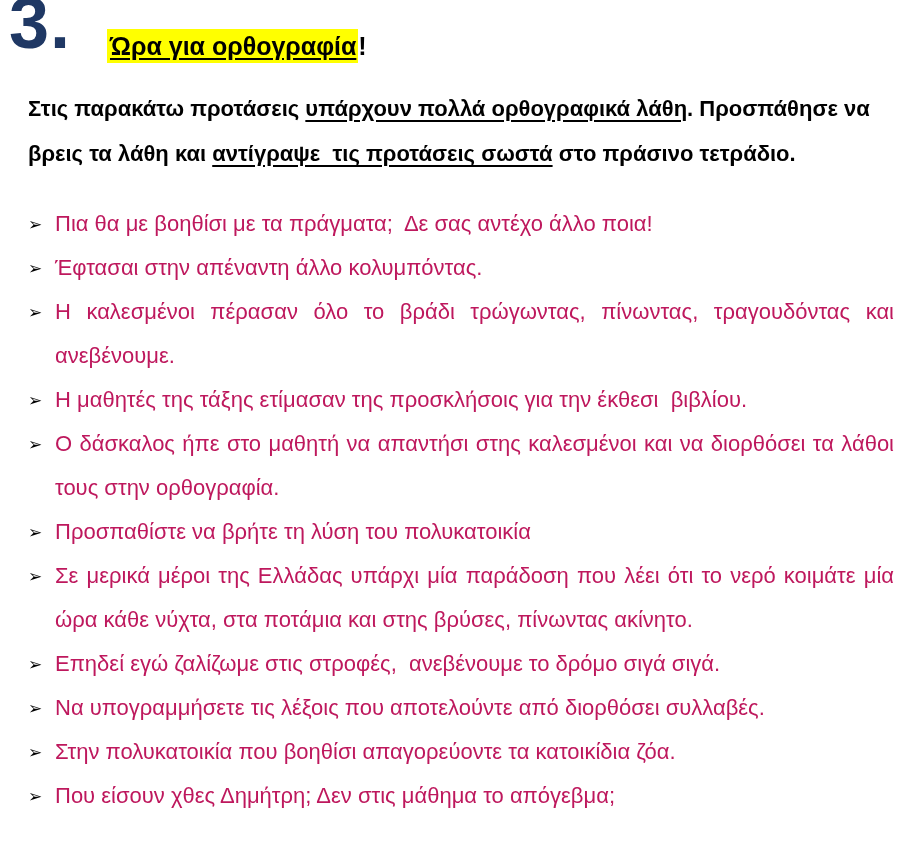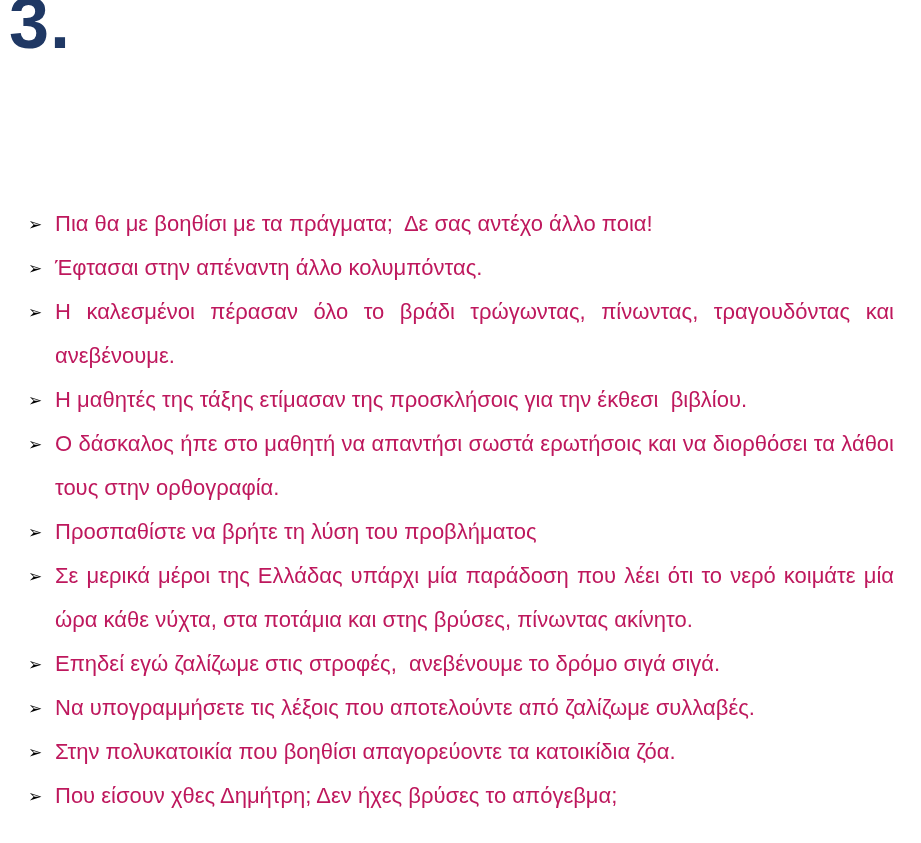--- a/index.html
+++ b/index.html
@@ -74,62 +74,67 @@
     color: #be185d;
   }
 </style>
 </head>
 <body>
 
 <div class="page">
 
   <div class="big-number">3.</div>
 
+  <div class="title"><span class="hl">Ώρα για ορθογραφία</span><span>!</span></div>
 
+  <div class="instructions">
+    <div><span>Στις παρακάτω προτάσεις </span><span class="u">υπάρχουν πολλά ορθογραφικά λάθη</span><span>. Προσπάθησε να</span></div>
+    <div><span>βρεις τα λάθη και </span><span class="u">αντίγραψε&nbsp; τις προτάσεις σωστά</span><span> στο πράσινο τετράδιο.</span></div>
+  </div>
 
   <div class="list">
     <div class="item">
         <span class="bullet">➢</span>
         <span class="txt">Πια θα με βοηθίσι με τα πράγματα;&nbsp; Δε σας αντέχο άλλο ποια!</span>
       </div>
     <div class="item">
         <span class="bullet">➢</span>
         <span class="txt">Έφτασαι στην απέναντη άλλο κολυμπόντας.</span>
       </div>
     <div class="item">
         <span class="bullet">➢</span>
         <span class="txt">Η καλεσμένοι πέρασαν όλο το βράδι τρώγωντας, πίνωντας, τραγουδόντας και ανεβένουμε.</span>
       </div>
     <div class="item">
         <span class="bullet">➢</span>
         <span class="txt">Η μαθητές της τάξης ετίμασαν της προσκλήσοις για την έκθεσι&nbsp; βιβλίου.</span>
       </div>
     <div class="item">
         <span class="bullet">➢</span>
-        <span class="txt">Ο δάσκαλος ήπε στο μαθητή να απαντήσι σωστά ερωτήσοις και να διορθόσει τα λάθοι τους στην ορθογραφία.</span>
+        <span class="txt">Ο δάσκαλος ήπε στο μαθητή να απαντήσι στης καλεσμένοι και να διορθόσει τα λάθοι τους στην ορθογραφία.</span>
       </div>
     <div class="item">
         <span class="bullet">➢</span>
-        <span class="txt">Προσπαθίστε να βρήτε τη λύση του προβλήματος</span>
+        <span class="txt">Προσπαθίστε να βρήτε τη λύση του πολυκατοικία</span>
       </div>
     <div class="item">
         <span class="bullet">➢</span>
         <span class="txt">Σε μερικά μέροι της Ελλάδας υπάρχι μία παράδοση που λέει ότι το νερό κοιμάτε μία ώρα κάθε νύχτα, στα ποτάμια και στης βρύσες, πίνωντας ακίνητο.</span>
       </div>
     <div class="item">
         <span class="bullet">➢</span>
         <span class="txt">Επηδεί εγώ ζαλίζωμε στις στροφές,&nbsp; ανεβένουμε το δρόμο σιγά σιγά.</span>
       </div>
     <div class="item">
         <span class="bullet">➢</span>
-        <span class="txt">Να υπογραμμήσετε τις λέξοις που αποτελούντε από ζαλίζωμε συλλαβές.</span>
+        <span class="txt">Να υπογραμμήσετε τις λέξοις που αποτελούντε από διορθόσει συλλαβές.</span>
       </div>
     <div class="item">
         <span class="bullet">➢</span>
         <span class="txt">Στην πολυκατοικία που βοηθίσι απαγορεύοντε τα κατοικίδια ζόα.</span>
       </div>
     <div class="item">
         <span class="bullet">➢</span>
-        <span class="txt">Που είσουν χθες Δημήτρη; Δεν ήχες βρύσες το απόγεβμα;</span>
+        <span class="txt">Που είσουν χθες Δημήτρη; Δεν στις μάθημα το απόγεβμα;</span>
       </div>
   </div>
 
 </div>
 
 </body></html>

